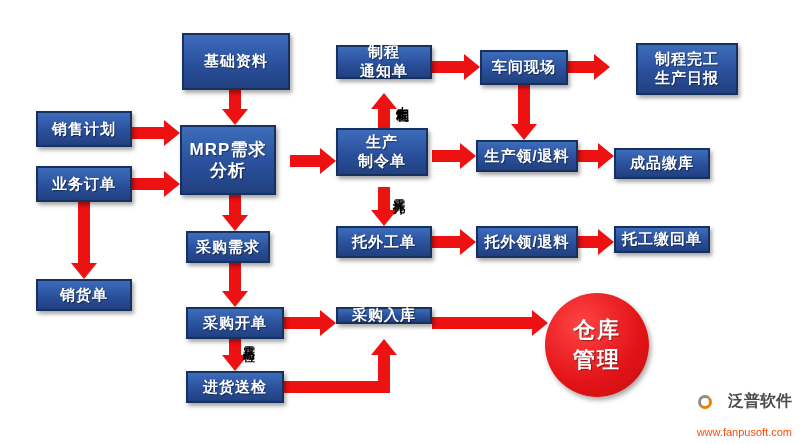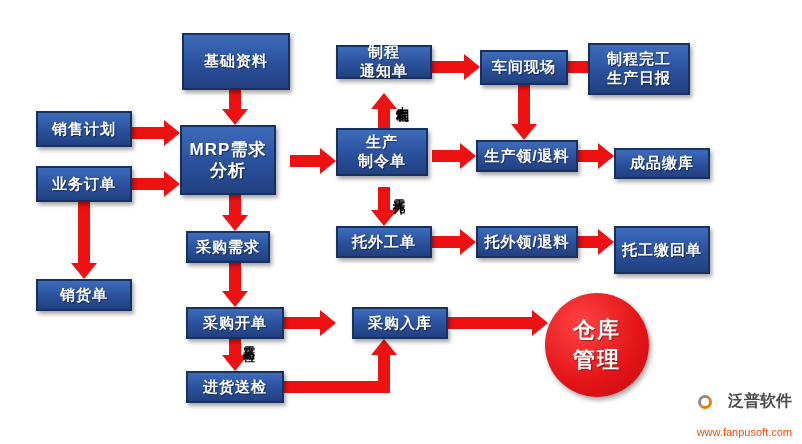--- a/index.html
+++ b/index.html
@@ -62,43 +62,43 @@
   <div class="node" style="left:36px;top:166px;width:96px;height:36px">业务订单</div>
 
   <div class="node node--lg" style="left:180px;top:125px;width:96px;height:70px">MRP需求
 分析</div>
 
   <div class="node" style="left:336px;top:45px;width:96px;height:34px">制程
 通知单</div>
 
   <div class="node" style="left:480px;top:50px;width:88px;height:35px">车间现场</div>
 
-  <div class="node" style="left:588px;top:43px;width:102px;height:52px">制程完工
+  <div class="node" style="left:636px;top:43px;width:102px;height:52px">制程完工
 生产日报</div>
 
   <div class="node" style="left:336px;top:128px;width:92px;height:48px">生产
 制令单</div>
 
   <div class="node" style="left:476px;top:140px;width:102px;height:32px">生产领/退料</div>
 
   <div class="node" style="left:614px;top:148px;width:96px;height:31px">成品缴库</div>
 
   <div class="node" style="left:336px;top:226px;width:96px;height:32px">托外工单</div>
 
   <div class="node" style="left:476px;top:226px;width:102px;height:32px">托外领/退料</div>
 
-  <div class="node" style="left:614px;top:226px;width:96px;height:48px">托工缴回单</div>
+  <div class="node" style="left:614px;top:226px;width:96px;height:27px">托工缴回单</div>
 
   <div class="node" style="left:186px;top:231px;width:84px;height:32px">采购需求</div>
 
   <div class="node" style="left:36px;top:279px;width:96px;height:32px">销货单</div>
 
   <div class="node" style="left:186px;top:307px;width:98px;height:32px">采购开单</div>
 
-  <div class="node" style="left:352px;top:307px;width:96px;height:32px">采购入库</div>
+  <div class="node" style="left:336px;top:307px;width:96px;height:17px">采购入库</div>
 
   <div class="node" style="left:186px;top:371px;width:98px;height:32px">进货送检</div>
 
   <div class="circle" style="left:545px;top:293px;width:104px;height:104px">仓库
 管理</div>
 
   <div class="vlabel vlabel--md" style="left:393px;top:96px">走制程</div>
 
   <div class="vlabel vlabel--sm" style="left:390px;top:189px">需托外</div>
 

